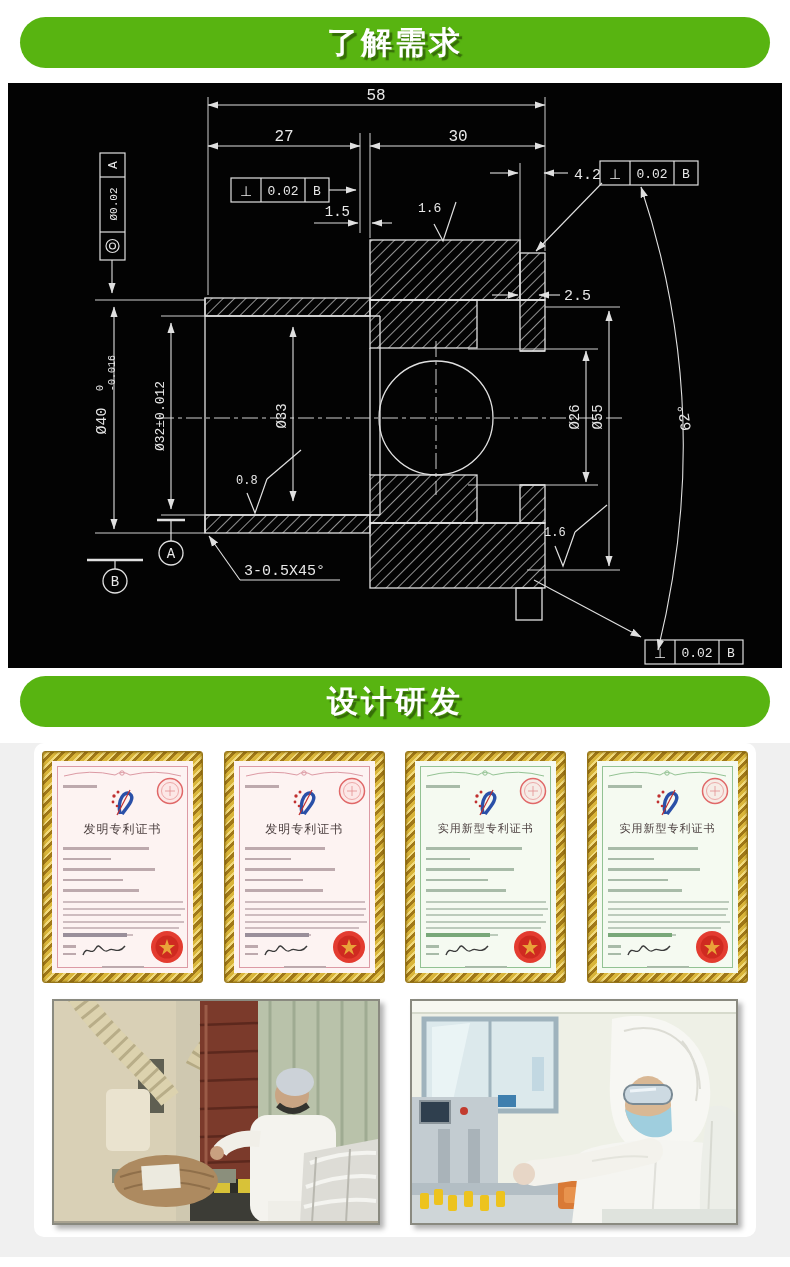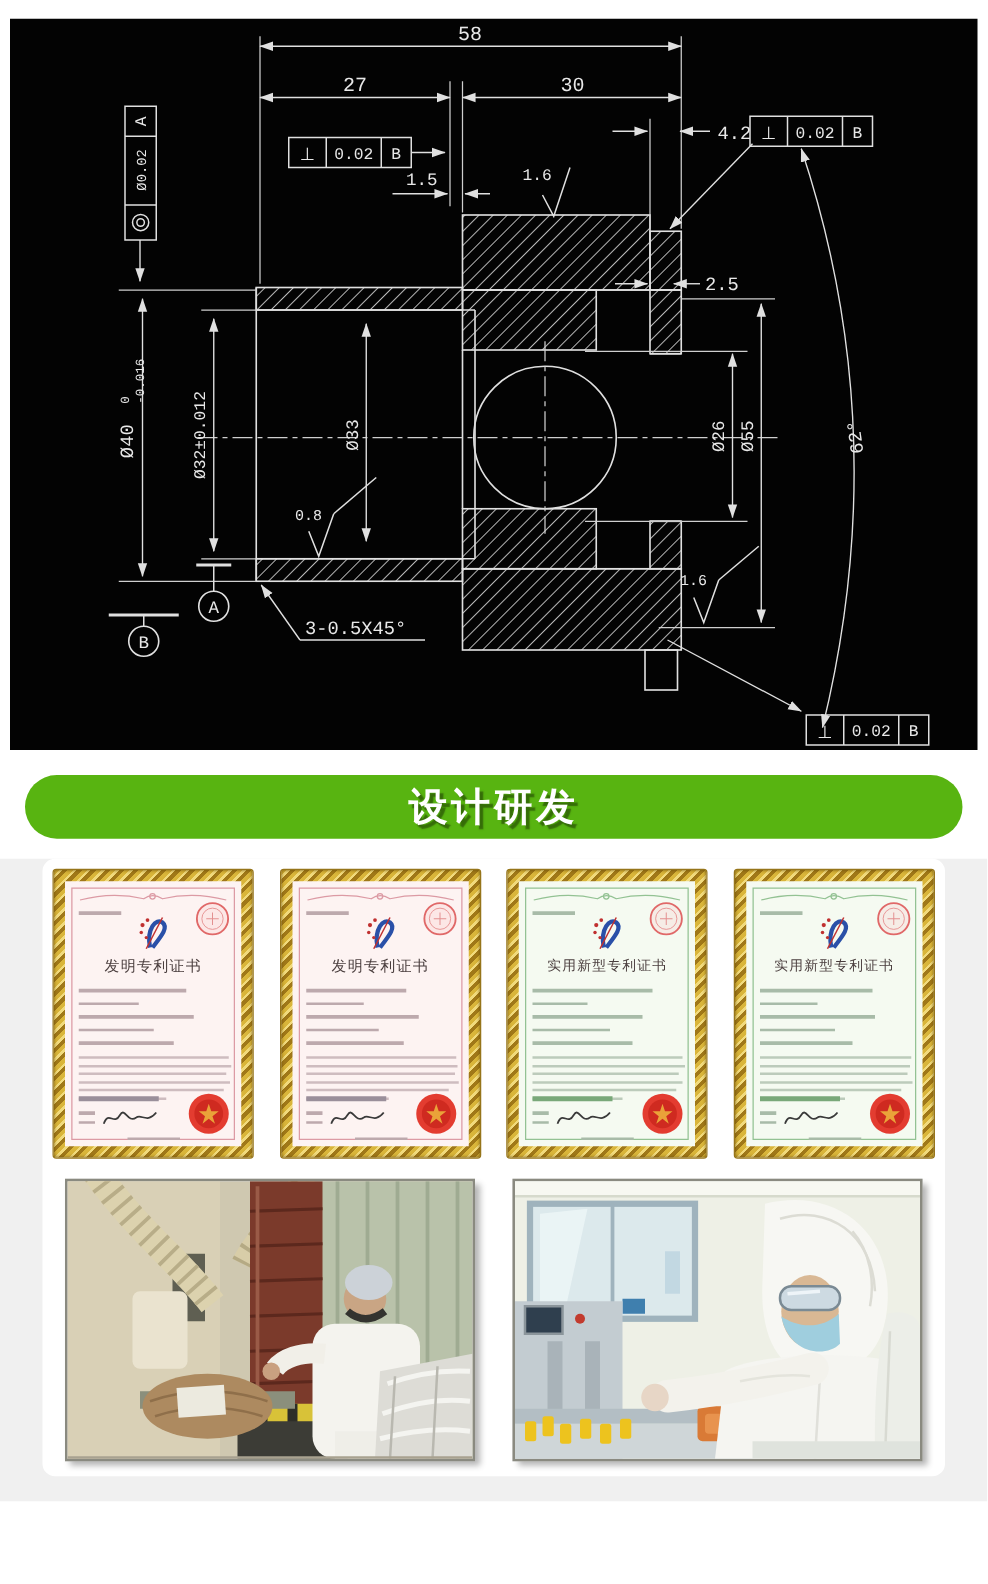--- a/index.html
+++ b/index.html
@@ -1,21 +1,21 @@
 <!DOCTYPE html>
 <html><head>
 <meta charset="utf-8">
 <style>
   html,body{margin:0;padding:0;background:#ffffff;}
   .page{width:790px;height:1267px;margin:0 auto;position:relative;background:#ffffff;overflow:hidden;
         font-family:"Liberation Sans",sans-serif;}
   
   .banner{margin:17px 20px 0;height:51px;border-radius:26px;background:#58b411;
           display:flex;align-items:center;justify-content:center;}
-  .banner.second{margin-top:20px;}
+  .banner.second{margin-top:8px;}
   .banner .banner-label{color:#ffffff;font-size:31px;font-weight:bold;letter-spacing:3px;
           text-shadow:3px 3px 1px rgba(35,70,5,.65);}
   
   .drawing-wrap{margin:15px 8px 0;width:774px;height:585px;background:#030303;}
   .drawing-wrap svg{display:block;}
   .dwg-text{fill:#e8e8e8;font-family:"Liberation Mono","DejaVu Sans",monospace;}
   
   .lower{margin-top:16px;background:#f0f0f0;padding-bottom:20px;}
   .card{margin:0 34px;background:#ffffff;border-radius:10px;padding:8px 4px 12px;}
   .cert-row{display:flex;justify-content:space-between;padding:0 4px;}
@@ -47,20 +47,23 @@
   .cert-footer{position:absolute;bottom:5px;left:50px;width:42px;height:2px;background:var(--bar);}
   
   .photo{width:324px;height:222px;border:2px solid #8a8a80;
          box-shadow:4px 4px 5px rgba(0,0,0,.30);background:#ddd;}
 </style>
 </head>
 <body>
 
 <div class="page">
 
+  <div class="banner">
+    <span class="banner-label">了解需求</span>
+  </div>
 
   <div class="drawing-wrap">
     <svg width="774" height="585" viewBox="0 0 774 585">
       <defs>
         <pattern id="hatch" patternUnits="userSpaceOnUse" width="8" height="8" patternTransform="rotate(45)">
           <line x1="0" y1="0" x2="0" y2="8" stroke="#cfcfcf" stroke-width="1.4"></line>
         </pattern>
         <marker id="ar" viewBox="0 0 10 10" refX="9.5" refY="5" markerWidth="10" markerHeight="10" orient="auto-start-reverse">
           <path d="M0,1.6 L10,5 L0,8.4 z" fill="#e0e0e0"></path>
         </marker>

